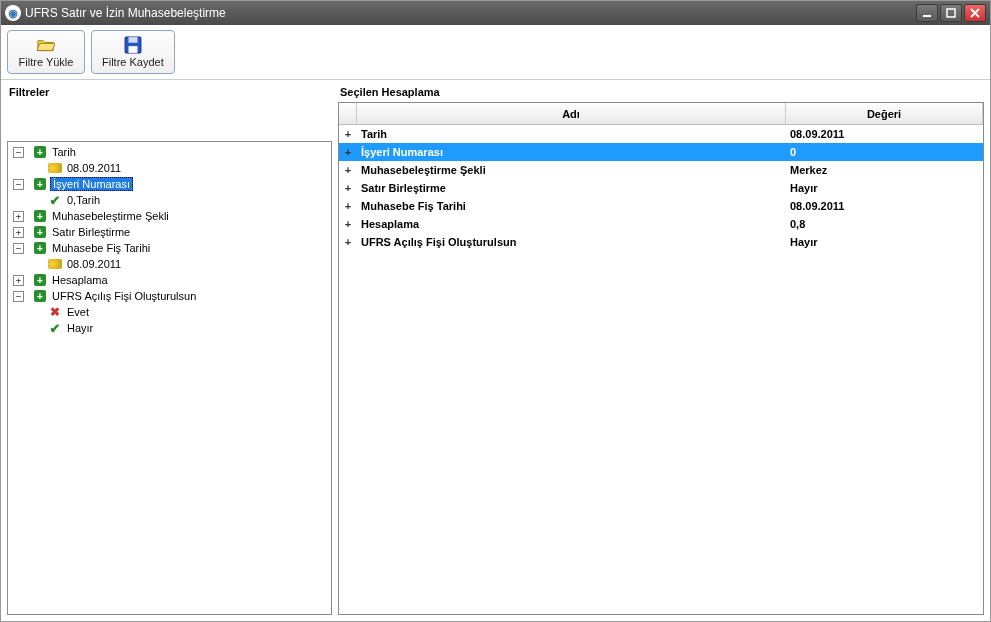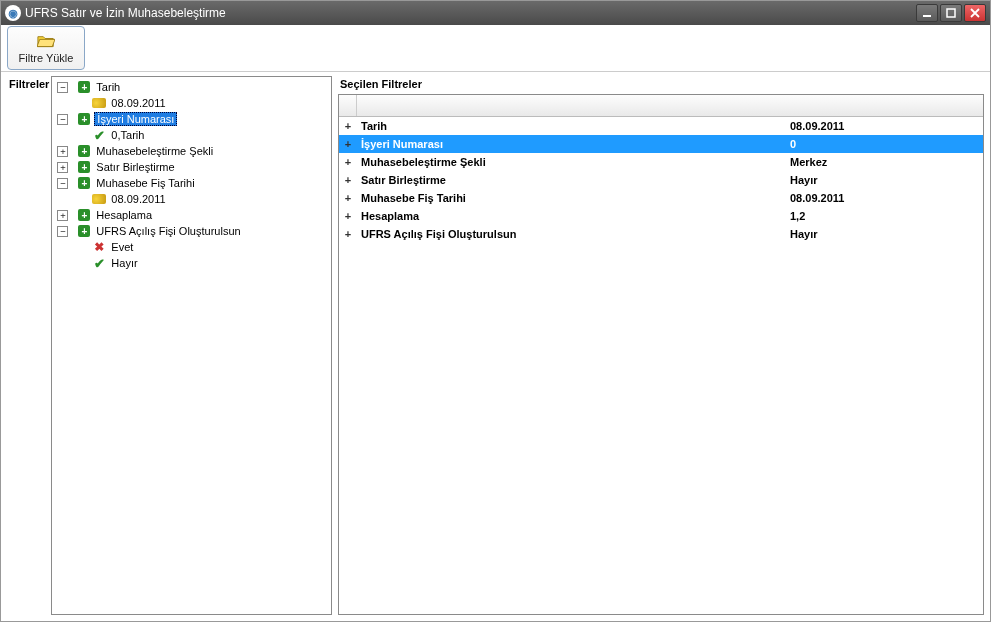--- a/index.html
+++ b/index.html
@@ -40,21 +40,21 @@
   width: 22px; height: 18px;
   background: linear-gradient(to bottom, #7a7a7a, #5a5a5a);
   border: 1px solid #3a3a3a;
   border-radius: 2px;
   display: flex; align-items: center; justify-content: center;
   cursor: pointer;
 }
 .titlebar-btn.close { background: linear-gradient(to bottom, #e66, #c33); }
 .titlebar-btn svg { width: 10px; height: 10px; }
 .toolbar {
-  height: 47px;
+  height: 55px;
   background: #fff;
   border-bottom: 1px solid #ccc;
   display: flex;
   align-items: center;
   padding: 4px 6px;
   gap: 6px;
 }
 .tb-btn {
   min-width: 78px;
   height: 44px;
@@ -77,21 +77,22 @@
   flex: 1;
   display: flex;
   gap: 6px;
   padding: 4px 6px 6px 6px;
   overflow: hidden;
 }
 .panel-label { font-weight: bold; font-size: 11px; margin-bottom: 2px; padding: 2px 2px;}
 .left-panel {
   width: 325px;
   display: flex;
-  flex-direction: row;
+  flex-direction: column;
+  gap: 39px;
 }
 .tree-box {
   flex: 1;
   border: 1px solid #8a8a8a;
   background: #fff;
   overflow: auto;
   padding: 2px;
 }
 .tree-row {
   display: flex;
@@ -239,20 +240,30 @@
 <div class="toolbar">
   <div class="tb-btn">
     <span class="ico">
       <svg viewBox="0 0 20 16">
           <path d="M1 3 h6 l2 2 h9 v9 h-17z" fill="#f7d43a" stroke="#9a7a12"></path>
           <path d="M3 6 h17 l-3 8 h-17z" fill="#ffe27a" stroke="#9a7a12"></path>
         </svg>
     </span>
     <span>Filtre Yükle</span>
   </div>
+  <div class="tb-btn">
+    <span class="ico">
+      <svg viewBox="0 0 16 16">
+          <rect x="1" y="1" width="14" height="14" rx="1" fill="#2956c7" stroke="#17348a"></rect>
+          <rect x="4" y="1" width="8" height="5" fill="#cfe0ff"></rect>
+          <rect x="4" y="9" width="8" height="6" fill="#fff"></rect>
+        </svg>
+    </span>
+    <span>Filtre Kaydet</span>
+  </div>
   <div class="tb-spacer"></div>
 </div>
 
 <div class="content">
 
   <div class="left-panel">
     <div class="panel-label">Filtreler</div>
     <div class="tree-box">
 
       <div class="tree-row">
@@ -350,24 +361,26 @@
         <span class="node-icon">
             <span class="check-green">✔</span>
           </span>
         <span class="tree-label">Hayır</span>
       </div>
 
     </div>
   </div>
 
   <div class="right-panel">
-    <div class="panel-label">Seçilen Filtreler</div>
+    <div class="panel-label">Seçilen Hesaplama</div>
     <div class="grid-box">
       <div class="grid-header">
         <div class="gh-cell gh-expander"></div>
+        <div class="gh-cell gh-name">Adı</div>
+        <div class="gh-cell gh-value">Değeri</div>
       </div>
       <div class="grid-body" id="grid-body">
           <div class="grid-row">
             <div class="gc-exp">+</div>
             <div class="gc-name">Tarih</div>
             <div class="gc-value">08.09.2011</div>
           </div>
           <div class="grid-row selected">
             <div class="gc-exp">+</div>
             <div class="gc-name">İşyeri Numarası</div>
@@ -384,21 +397,21 @@
             <div class="gc-value">Hayır</div>
           </div>
           <div class="grid-row">
             <div class="gc-exp">+</div>
             <div class="gc-name">Muhasebe Fiş Tarihi</div>
             <div class="gc-value">08.09.2011</div>
           </div>
           <div class="grid-row">
             <div class="gc-exp">+</div>
             <div class="gc-name">Hesaplama</div>
-            <div class="gc-value">1,2</div>
+            <div class="gc-value">0,8</div>
           </div>
           <div class="grid-row">
             <div class="gc-exp">+</div>
             <div class="gc-name">UFRS Açılış Fişi Oluşturulsun</div>
             <div class="gc-value">Hayır</div>
           </div>
         </div>
     </div>
   </div>
 </div>

